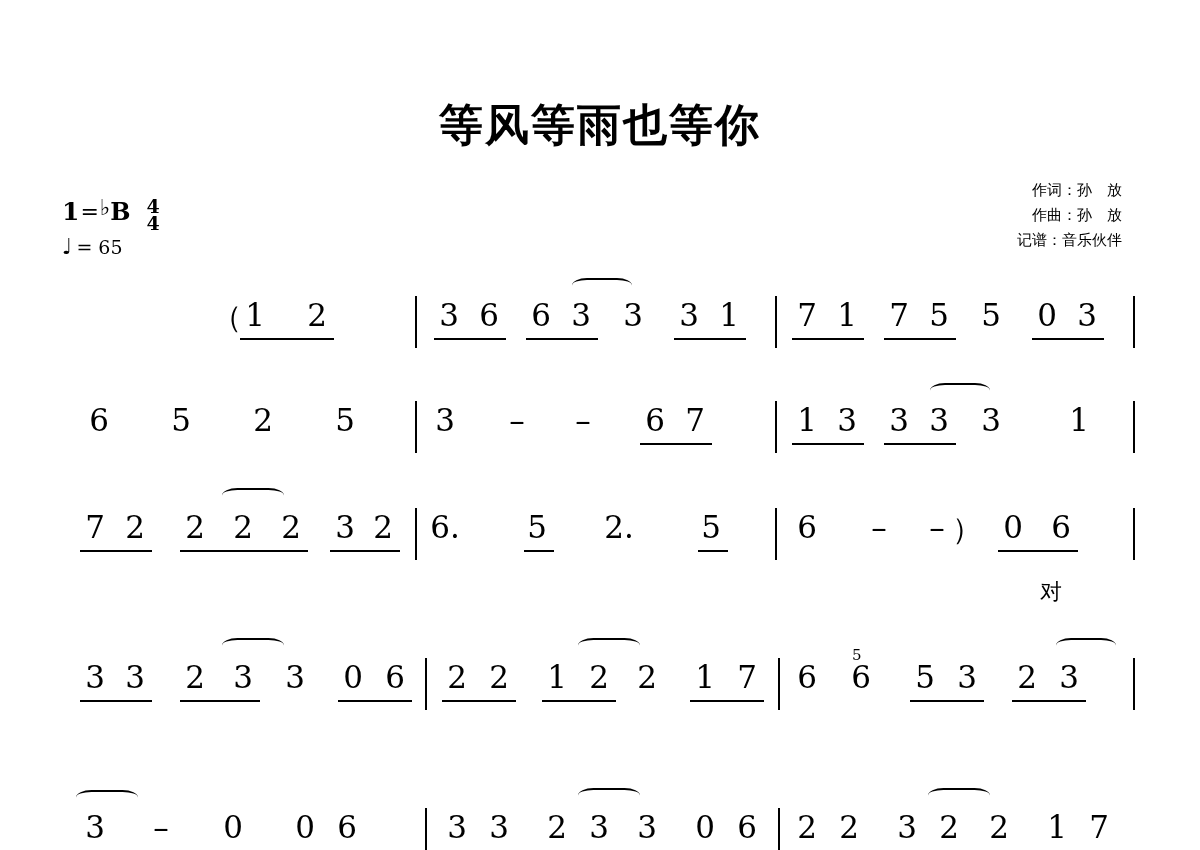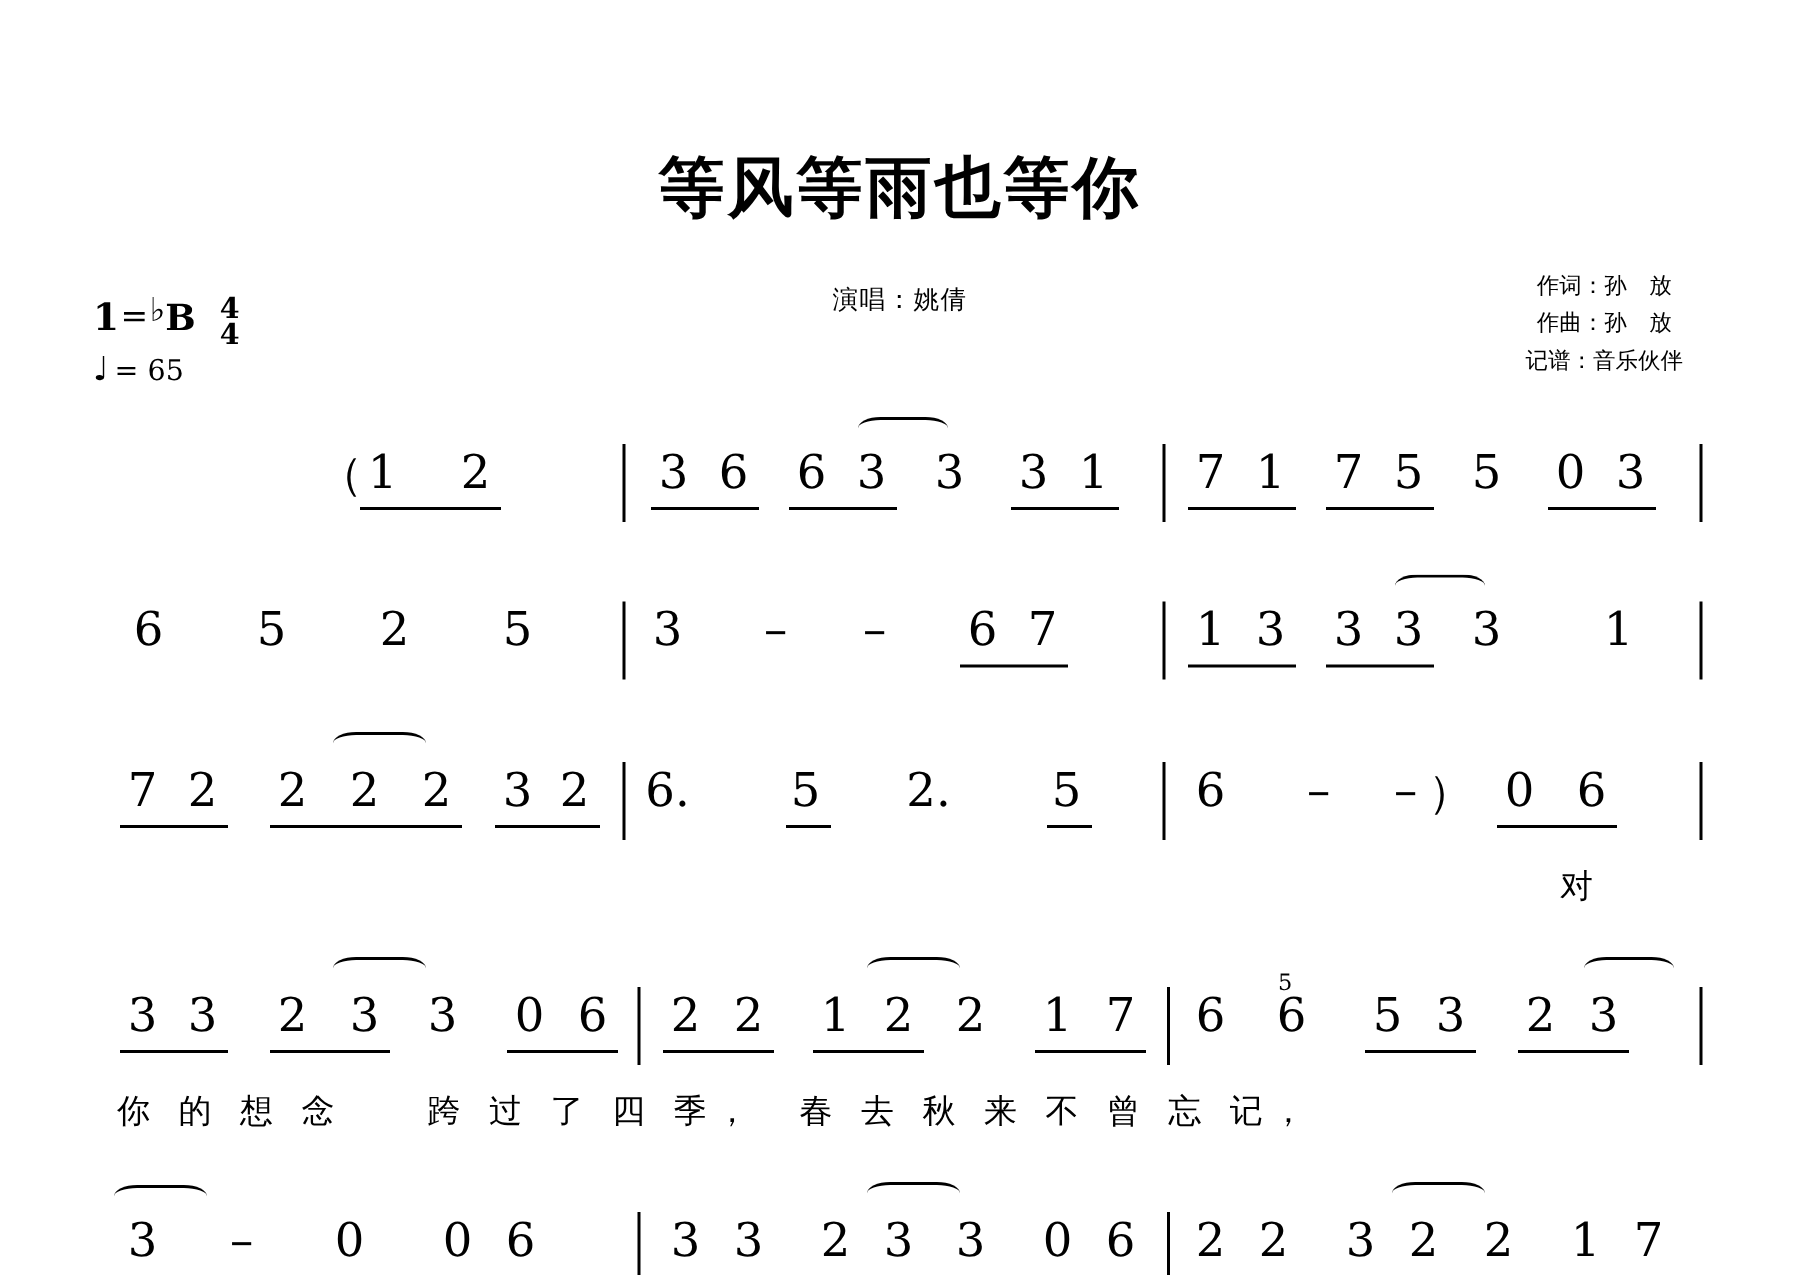--- a/index.html
+++ b/index.html
@@ -40,21 +40,21 @@
     width: 1200px;
     text-align: center;
     font-family: "DejaVu Sans", sans-serif;
     font-size: 17px;
     letter-spacing: 1px;
   }
   .credits {
     position: absolute;
     top: 178px;
     right: 78px;
-    text-align: center;
+    text-align: right;
     font-family: "DejaVu Sans", sans-serif;
     font-size: 15px;
     line-height: 25px;
   }
   .credits div { white-space: pre; }
 
   
   .keyblock {
     position: absolute;
     top: 198px;
@@ -167,21 +167,20 @@
     width: 34px;
     text-align: center;
   }
 </style>
 </head>
 <body>
 
 <div class="sheet">
 
   <div class="title">等风等雨也等你</div>
-  <div class="singer">演唱：姚倩</div>
 
   <div class="credits">
 
     <div>作词：孙　放</div>
     <div>作曲：孙　放</div>
     <div>记谱：音乐伙伴</div>
   </div>
 
   <div class="keyblock">
     <div class="keyline">
@@ -360,21 +359,20 @@
     <div class="note-cell" style="left:950px">3</div>
     <div class="uline" style="left:910px; top:38px; width:74px;"></div>
 
     <div class="note-cell" style="left:1010px">2</div>
     <div class="note-cell" style="left:1052px">3</div>
     <div class="uline" style="left:1012px; top:38px; width:74px;"></div>
     <div class="slur" style="left:1056px; top:-24px; width:60px;"></div>
 
     <div class="bar" style="left:1133px; top:-4px;"></div>
 
-    <div class="lyric" style="left:78px; top:68px; letter-spacing:6px;">你 的 想 念　　跨 过 了 四 季，　春 去 秋 来 不 曾 忘 记，</div>
   </div>
 
   <div class="row" style="top:812px">
     <div class="note-cell" style="left:78px">3</div>
     <div class="dashline" style="left:144px">–</div>
     <div class="note-cell" style="left:216px">0</div>
     <div class="slur" style="left:76px; top:-22px; width:62px;"></div>
 
     <div class="note-cell" style="left:288px">0</div>
     <div class="note-cell" style="left:330px">6</div>

